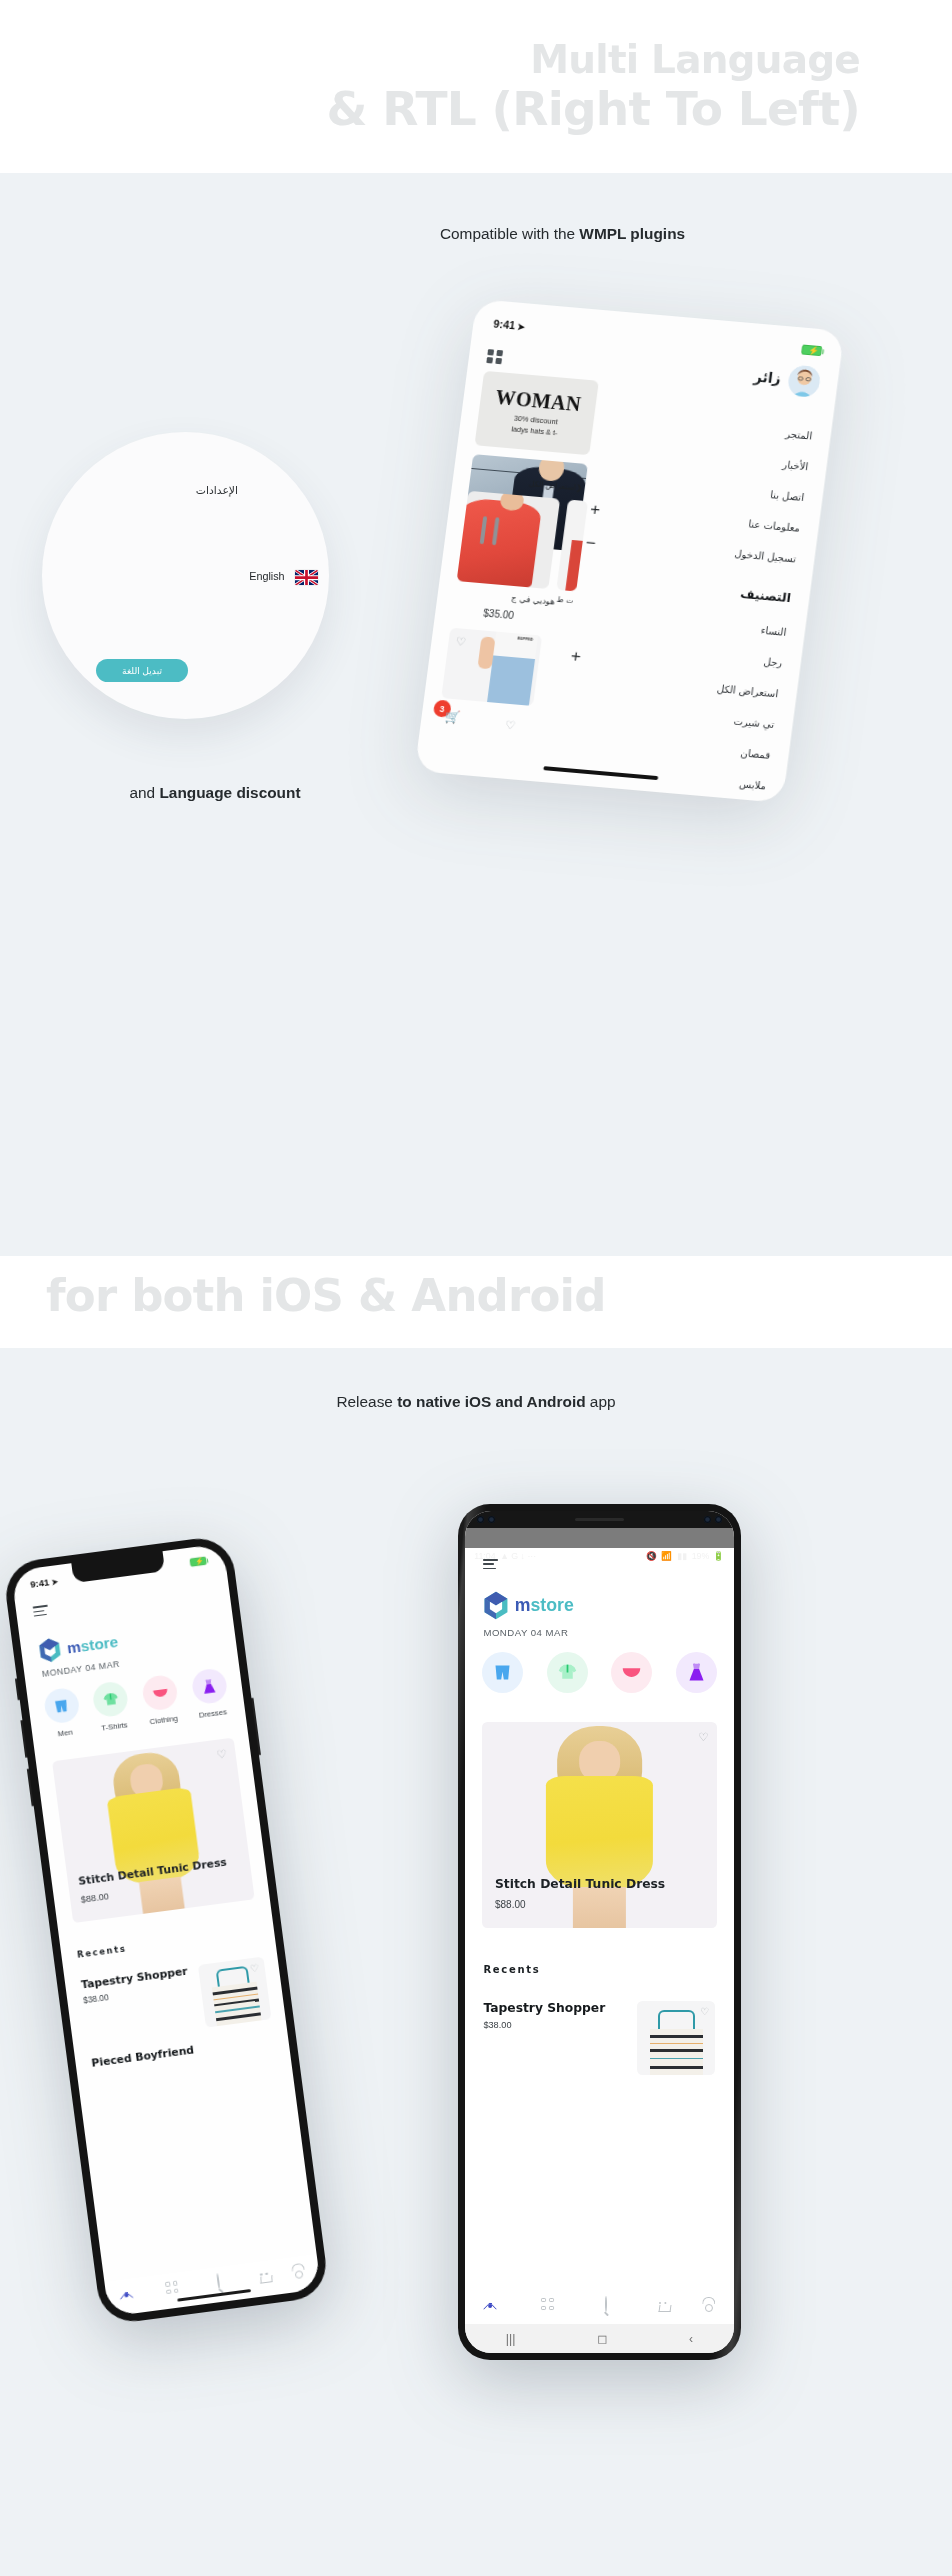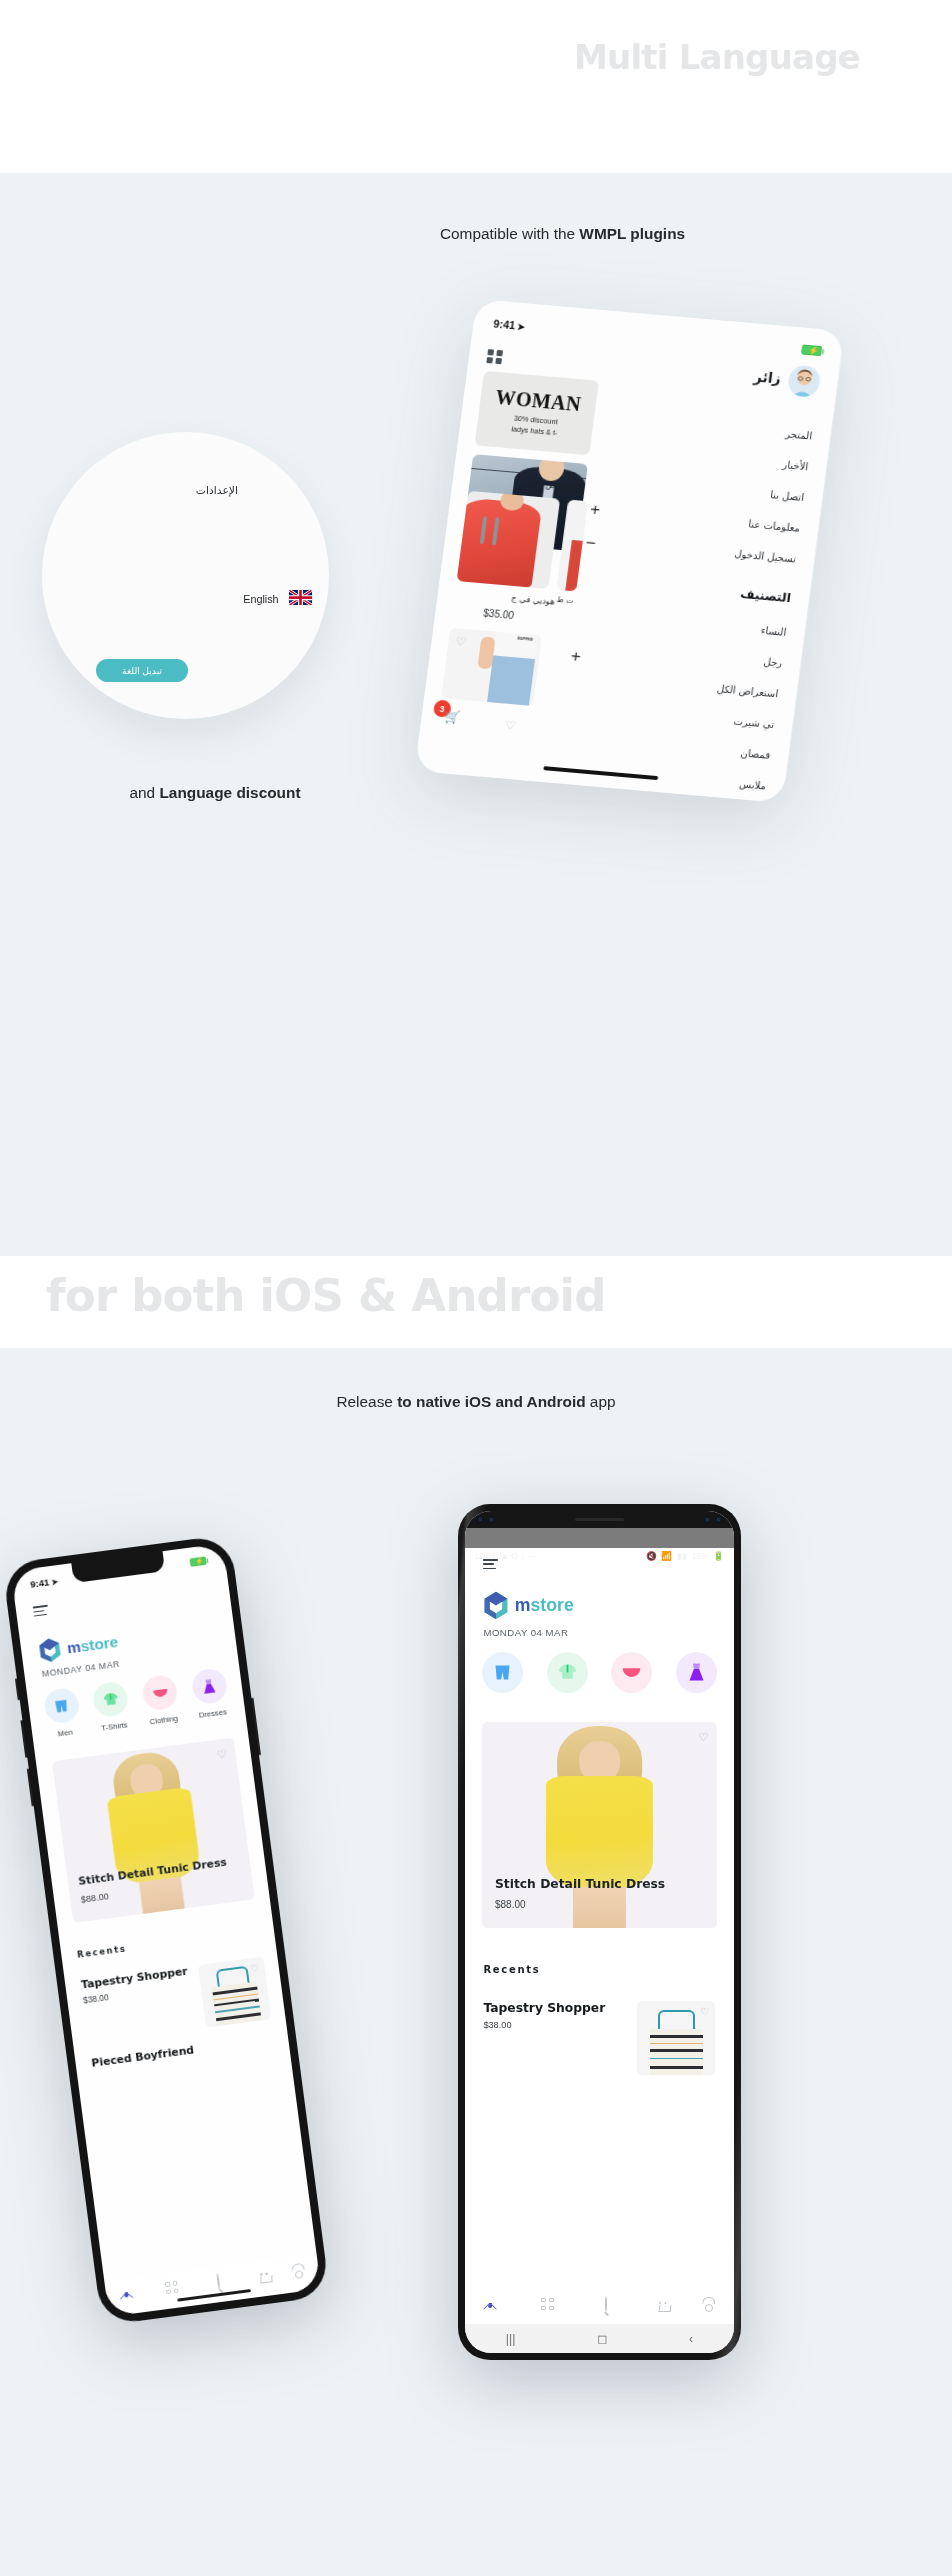--- a/index.html
+++ b/index.html
@@ -23,21 +23,21 @@
     text-align:right;
     letter-spacing:-0.8px;
     line-height:1.0;
     font-family:"DejaVu Sans", sans-serif;
   }
 
   #sec1-title {
     height:173px;
     padding:40px 92px 0 0;
   }
-  #sec1-title .l1 { font-size:34px; }
+  #sec1-title .l1 { font-size:39px; }
   #sec1-title .l2 { font-size:47px; margin-top:6.1px; }
 
   .caption {
     text-align:center;
     font-size:15.4px;
     color:#262b2e;
     font-weight:400;
   }
   .caption b { font-weight:bold; }
 
@@ -55,23 +55,23 @@
     box-shadow:0 17px 38px rgba(60,72,88,.10);
     overflow:hidden;
   }
   .lang-title {
     position:absolute; top:52px; right:91px;
     font-size:10.8px; color:#2d3134;
     font-family:"DejaVu Sans", sans-serif;
     direction:rtl;
   }
   .lang-row {
-    position:absolute; left:8px; width:287px;
+    position:absolute; left:14px; width:287px;
     height:35px;
-    display:flex; align-items:flex-end; justify-content:flex-end;
+    display:flex; align-items:flex-start; justify-content:flex-end;
     padding-right:24.6px;
   }
   .lang-row.r1 { top:138px; }
   .lang-row.r2 { top:179px; background:#f4f5f6; }
   .lang-label { font-size:10.8px; color:#1f2326; margin-right:10.8px; }
   .lang-label.sel { font-weight:bold; }
   .flag { width:23px; height:15.4px; border-radius:1.5px; overflow:hidden; position:relative; box-shadow:0 0 0 0.8px rgba(0,0,0,.06); flex:0 0 auto;}
   .lang-btn {
     position:absolute; left:54px; top:227px;
     width:92px; height:23px; border-radius:11.5px;
@@ -313,20 +313,21 @@
 
   .ip-homebar{position:absolute;left:50%;bottom:5.4px;transform:translateX(-50%);
      width:74px;height:3.1px;border-radius:1.5px;background:#1b1b1b;}
 </style>
 </head>
 <body>
 
 <div class="band-white" id="sec1-title">
   <div class="ghost-title">
     <div class="l1">Multi Language</div>
+    <div class="l2">&amp; RTL (Right To Left)</div>
   </div>
 </div>
 
 <div class="band-blue" id="sec1-body">
 
   <div id="sec1-cap">
     <div class="caption">
       <span>Compatible with the </span><b>WMPL plugins</b>
     </div>
   </div>

